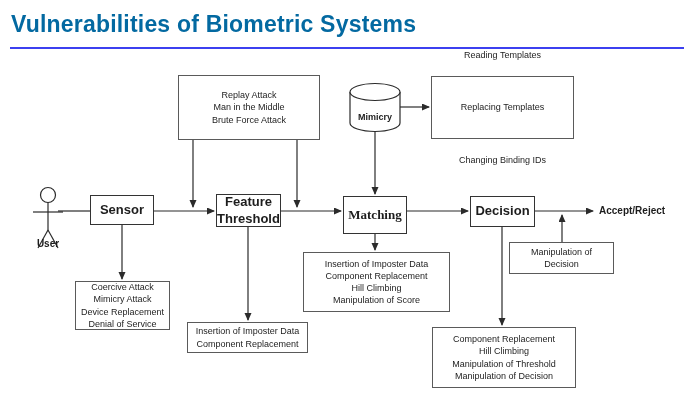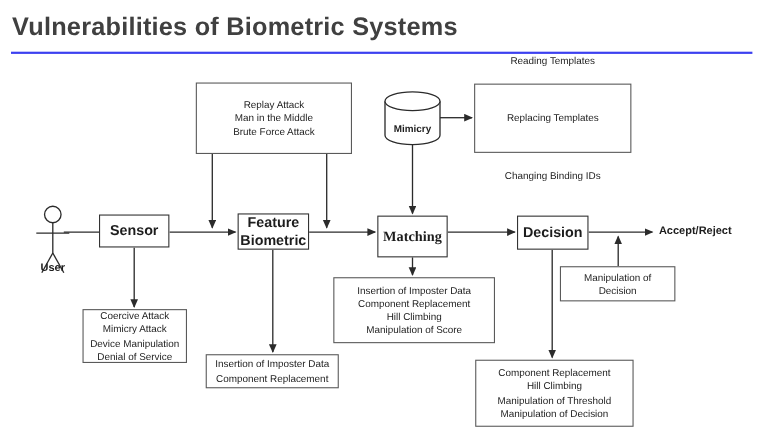--- a/index.html
+++ b/index.html
@@ -25,21 +25,21 @@
   .dblabel {
     position:absolute; left:348px; top:112px; width:54px; text-align:center;
     font-weight:bold; font-size:9px;
   }
 </style>
 </head>
 <body>
 
 <div class="canvas">
 
-  <div class="title" style="color: #404040;">Vulnerabilities of Biometric Systems</div>
+  <div class="title" style="color: #0369a1;">Vulnerabilities of Biometric Systems</div>
   <div class="title-rule" style="background-color: rgb(60, 64, 240);"></div>
 
   <svg class="layer" viewBox="0 0 698 404">
     <defs>
       <marker id="arr" markerUnits="userSpaceOnUse" markerWidth="9" markerHeight="8" refX="7" refY="3.5" orient="auto">
         <path d="M0,0 L8,3.5 L0,7 Z" fill="#2b2b2b"></path>
       </marker>
     </defs>
     <g stroke="#2b2b2b" stroke-width="1.2" fill="none">
 
@@ -73,21 +73,21 @@
       <line x1="562" y1="242" x2="562" y2="215" marker-end="url(#arr)"></line>
     </g>
   </svg>
 
   <div class="node proc" style="left:90px; top:195px; width:64px; height:30px;">
     <span>Sensor</span>
   </div>
 
   <div class="node proc" style="left:216px; top:194px; width:65px; height:33px;">
     <span>Feature</span>
-    <span>Biometric</span>
+    <span>Threshold</span>
   </div>
 
   <div class="node proc" style="left:343px; top:196px; width:64px; height:38px;font-family:Liberation Serif, serif;">
     <span>Matching</span>
   </div>
 
   <div class="node proc" style="left:470px; top:196px; width:65px; height:31px;">
     <span>Decision</span>
   </div>
 
@@ -105,21 +105,21 @@
 
   <div class="node attack" style="left:431px; top:76px; width:143px; height:63px;gap:40px;">
     <span>Reading Templates</span>
     <span>Replacing Templates</span>
     <span>Changing Binding IDs</span>
   </div>
 
   <div class="node attack" style="left:75px; top:281px; width:95px; height:49px;">
     <span>Coercive Attack</span>
     <span>Mimicry Attack</span>
-    <span>Device Manipulation</span>
+    <span>Device Replacement</span>
     <span>Denial of Service</span>
   </div>
 
   <div class="node attack" style="left:187px; top:322px; width:121px; height:31px;">
     <span>Insertion of Imposter Data</span>
     <span>Component Replacement</span>
   </div>
 
   <div class="node attack" style="left:303px; top:252px; width:147px; height:60px;">
     <span>Insertion of Imposter Data</span>

